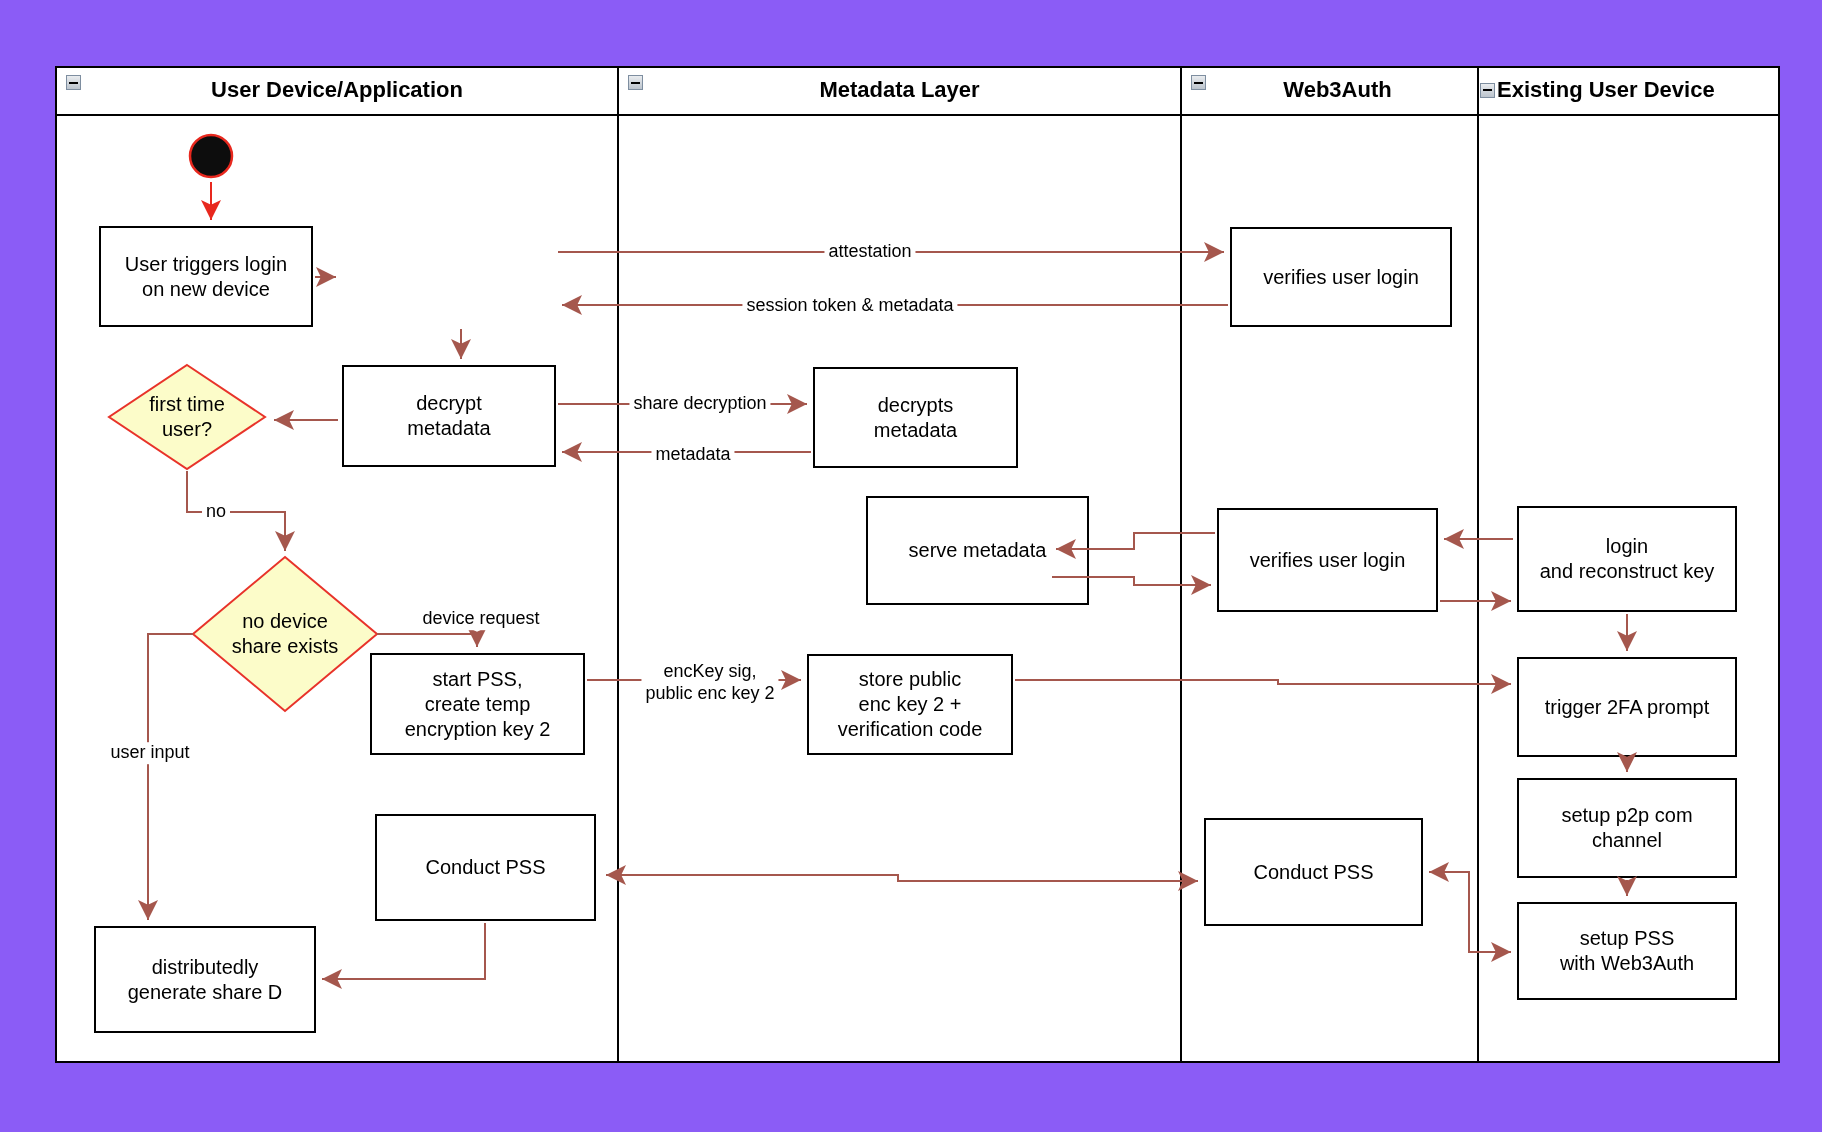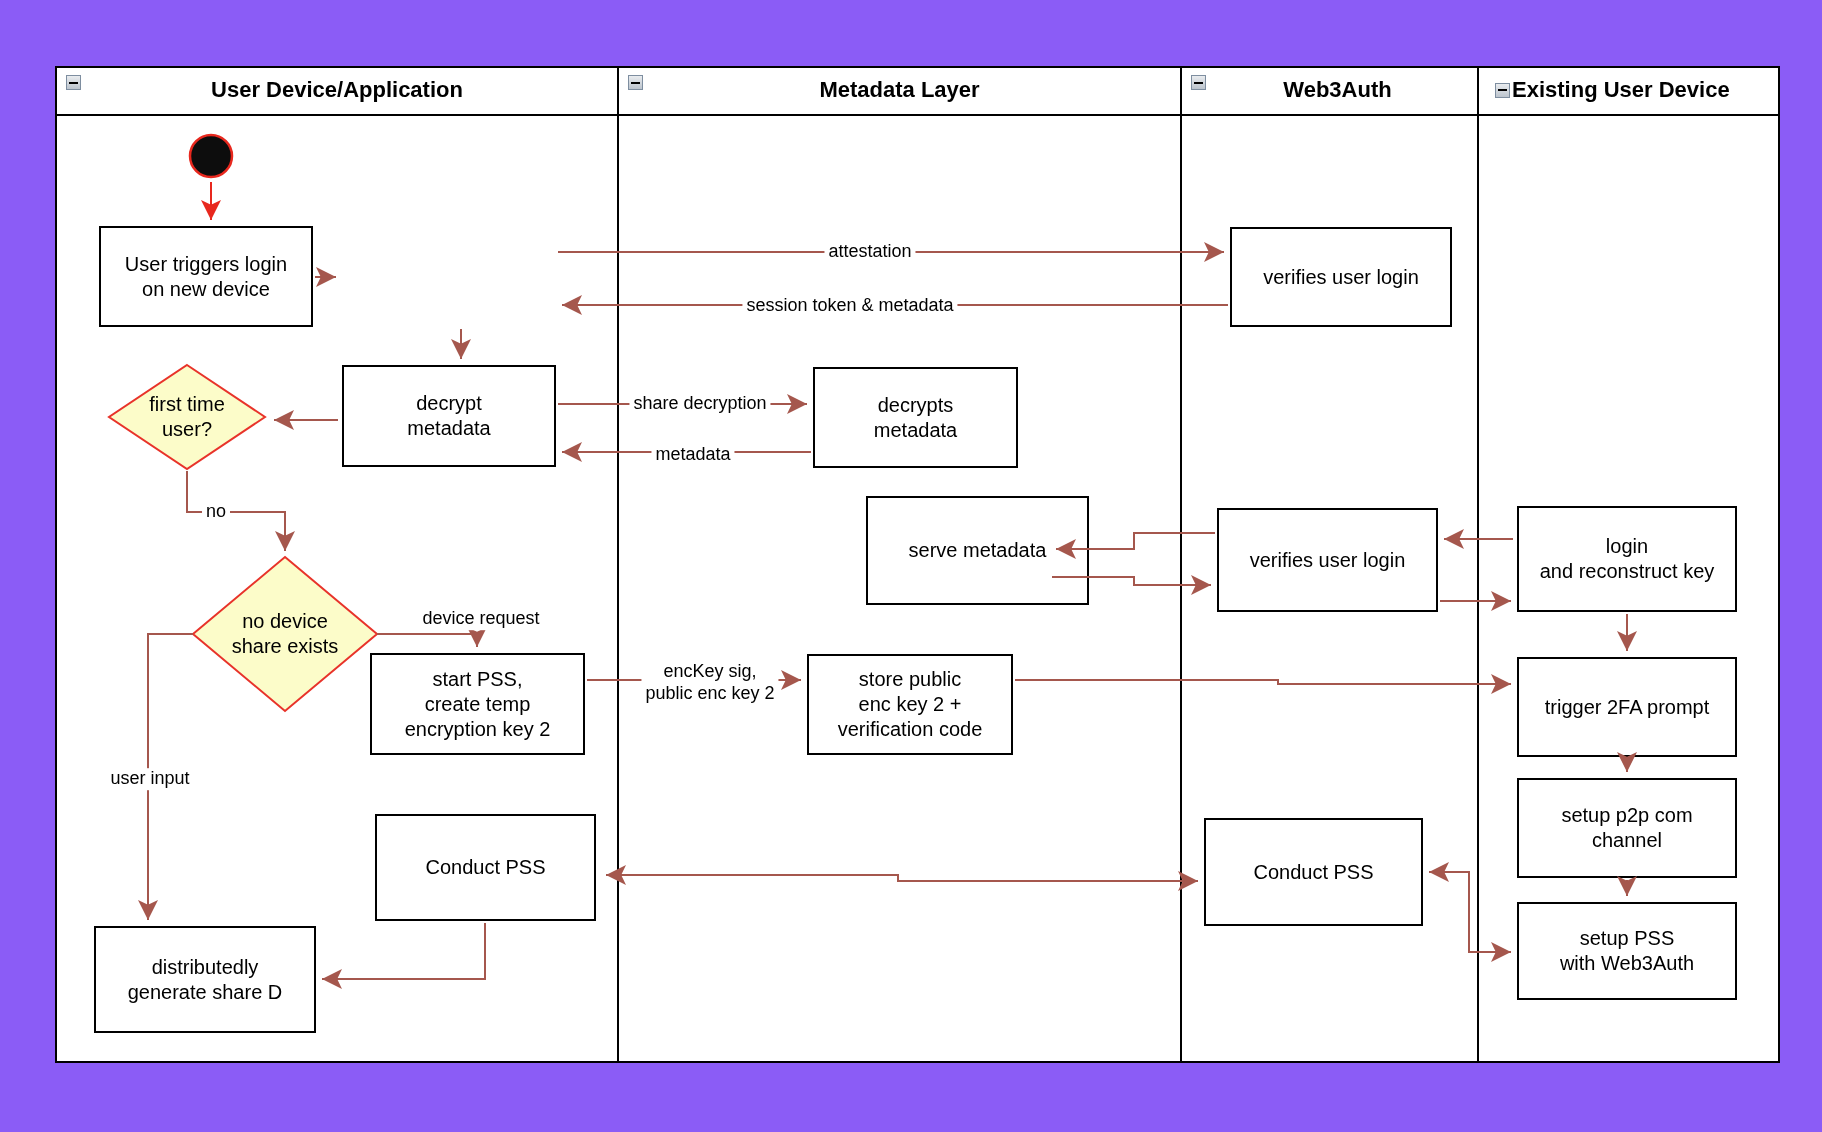--- a/index.html
+++ b/index.html
@@ -55,21 +55,21 @@
         <span class="dash"></span>
       </span>
     <span>Metadata Layer</span>
   </div>
   <div class="lane-header" style="left:1180px;width:299px;padding-left:16px;">
     <span class="collapse-btn">
         <span class="dash"></span>
       </span>
     <span>Web3Auth</span>
   </div>
-  <div class="lane-header no-center" style="left:1477px;width:303px;padding-left:16px;">
+  <div class="lane-header no-center" style="left:1477px;width:303px;padding-left:1px;">
     <span class="collapse-btn inline">
         <span class="dash"></span>
       </span>
     <span>Existing User Device</span>
   </div>
 
   <div class="lane-sep" style="left:617px;"></div>
   <div class="lane-sep" style="left:1180px;"></div>
   <div class="lane-sep" style="left:1477px;"></div>
 
@@ -147,17 +147,17 @@
 user?</div>
   <div class="dlabel" style="left:195px;top:602px;width:180px;height:64px;">no device
 share exists</div>
 
   <span class="edge-label" style="left:870px;top:252px;">attestation</span>
   <span class="edge-label" style="left:850px;top:306px;">session token &amp; metadata</span>
   <span class="edge-label" style="left:700px;top:404px;">share decryption</span>
   <span class="edge-label" style="left:693px;top:455px;">metadata</span>
   <span class="edge-label" style="left:216px;top:512px;">no</span>
   <span class="edge-label" style="left:481px;top:619px;">device request</span>
-  <span class="edge-label" style="left:150px;top:753px;margin-top:26px;">user input</span>
+  <span class="edge-label" style="left:150px;top:753px;">user input</span>
   <span class="edge-label" style="left:710px;top:683px;">encKey sig,
 public enc key 2</span>
 
 </div>
 
 </body></html>

